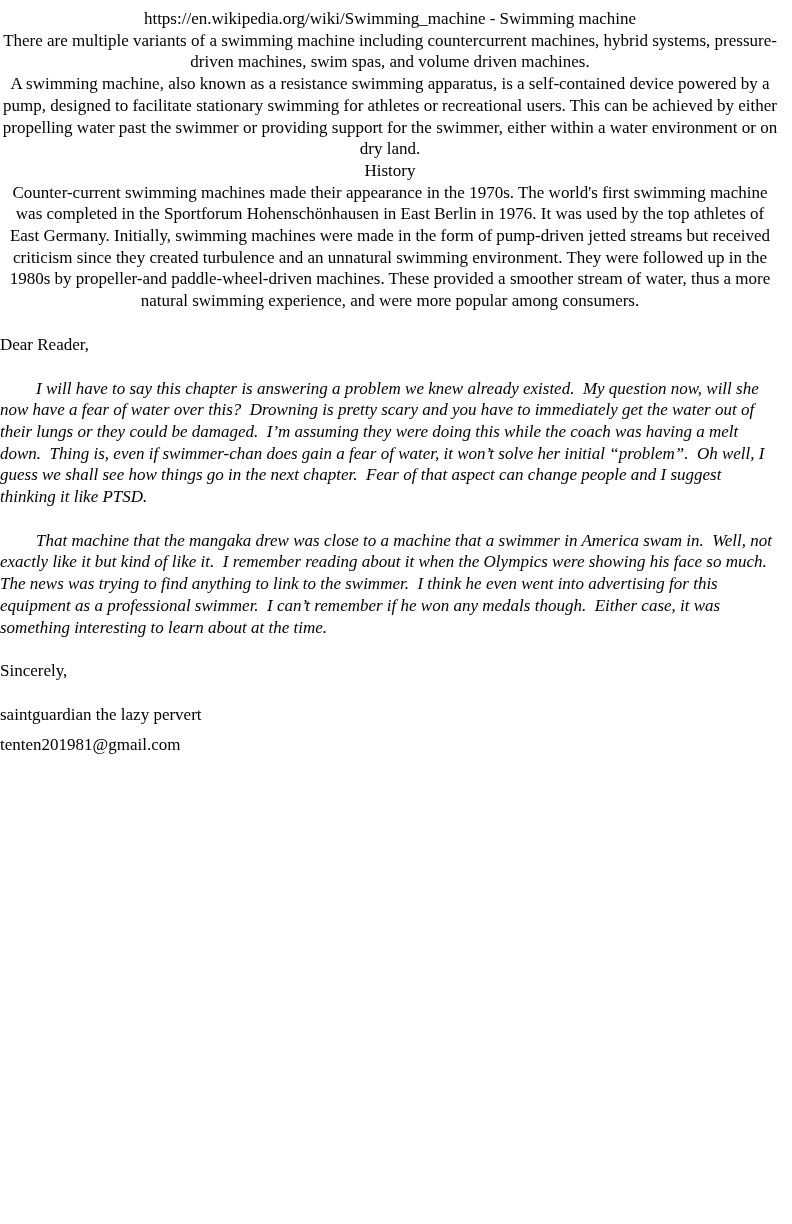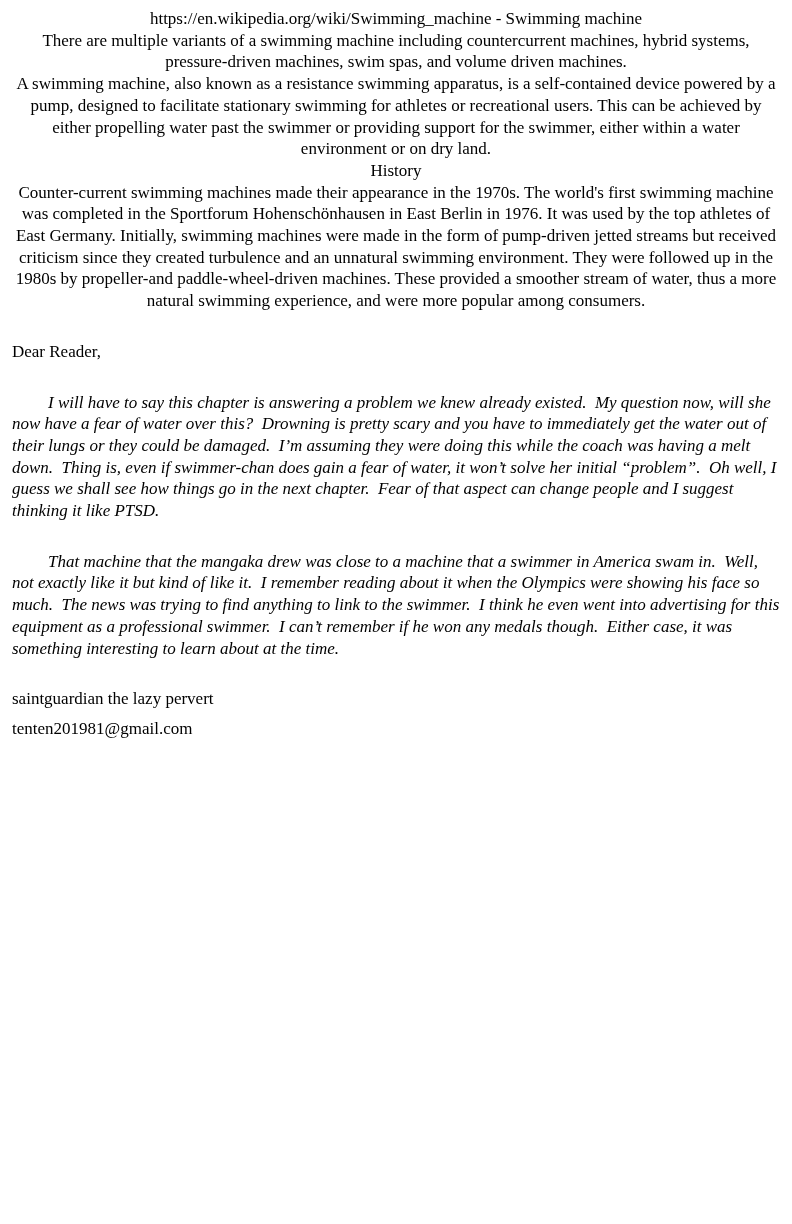--- a/index.html
+++ b/index.html
@@ -12,33 +12,33 @@
     background: #ffffff;
     color: #000000;
     font-family: "Liberation Serif", "DejaVu Serif", serif;
     font-size: 17px;
     line-height: 21.7px;
   }
   .page {
     box-sizing: border-box;
     width: 792px;
     min-height: 1224px;
-    padding: 8px 12px 0 12px;
+    padding: 8px 12px 0 0;
     background: #ffffff;
     overflow: hidden;
   }
   p {
     margin: 0;
     white-space: pre-wrap; 
   }
   .wiki p {
     text-align: center;
   }
   .letter p {
-    margin-top: 29px;
+    margin-top: 22px;
     text-align: left;
   }
   .letter .indent {
     text-indent: 36px;
     font-style: italic;
   }
   .letter .sig-email {
     margin-top: 8px;
   }
 </style>
@@ -52,17 +52,18 @@
     <p>There are multiple variants of a swimming machine including countercurrent machines, hybrid systems, pressure-driven machines, swim spas, and volume driven machines.</p>
     <p>A swimming machine, also known as a resistance swimming apparatus, is a self-contained device powered by a pump, designed to facilitate stationary swimming for athletes or recreational users. This can be achieved by either propelling water past the swimmer or providing support for the swimmer, either within a water environment or on dry land.</p>
     <p>History</p>
     <p>Counter-current swimming machines made their appearance in the 1970s. The world's first swimming machine was completed in the Sportforum Hohenschönhausen in East Berlin in 1976. It was used by the top athletes of East Germany. Initially, swimming machines were made in the form of pump-driven jetted streams but received criticism since they created turbulence and an unnatural swimming environment. They were followed up in the 1980s by propeller-and paddle-wheel-driven machines. These provided a smoother stream of water, thus a more natural swimming experience, and were more popular among consumers.</p>
   </section>
 
   <section class="letter">
     <p class="salutation">Dear Reader,</p>
     <p class="indent">I will have to say this chapter is answering a problem we knew already existed.  My question now, will she now have a fear of water over this?  Drowning is pretty scary and you have to immediately get the water out of their lungs or they could be damaged.  I’m assuming they were doing this while the coach was having a melt down.  Thing is, even if swimmer-chan does gain a fear of water, it won’t solve her initial “problem”.  Oh well, I guess we shall see how things go in the next chapter.  Fear of that aspect can change people and I suggest thinking it like PTSD.</p>
     <p class="indent">That machine that the mangaka drew was close to a machine that a swimmer in America swam in.  Well, not exactly like it but kind of like it.  I remember reading about it when the Olympics were showing his face so much.  The news was trying to find anything to link to the swimmer.  I think he even went into advertising for this equipment as a professional swimmer.  I can’t remember if he won any medals though.  Either case, it was something interesting to learn about at the time.</p>
+    <p class="closing">Sincerely,</p>
     <p class="sig">saintguardian the lazy pervert</p>
     <p class="sig-email">tenten201981@gmail.com</p>
   </section>
 
 </div>
 
 </body></html>

